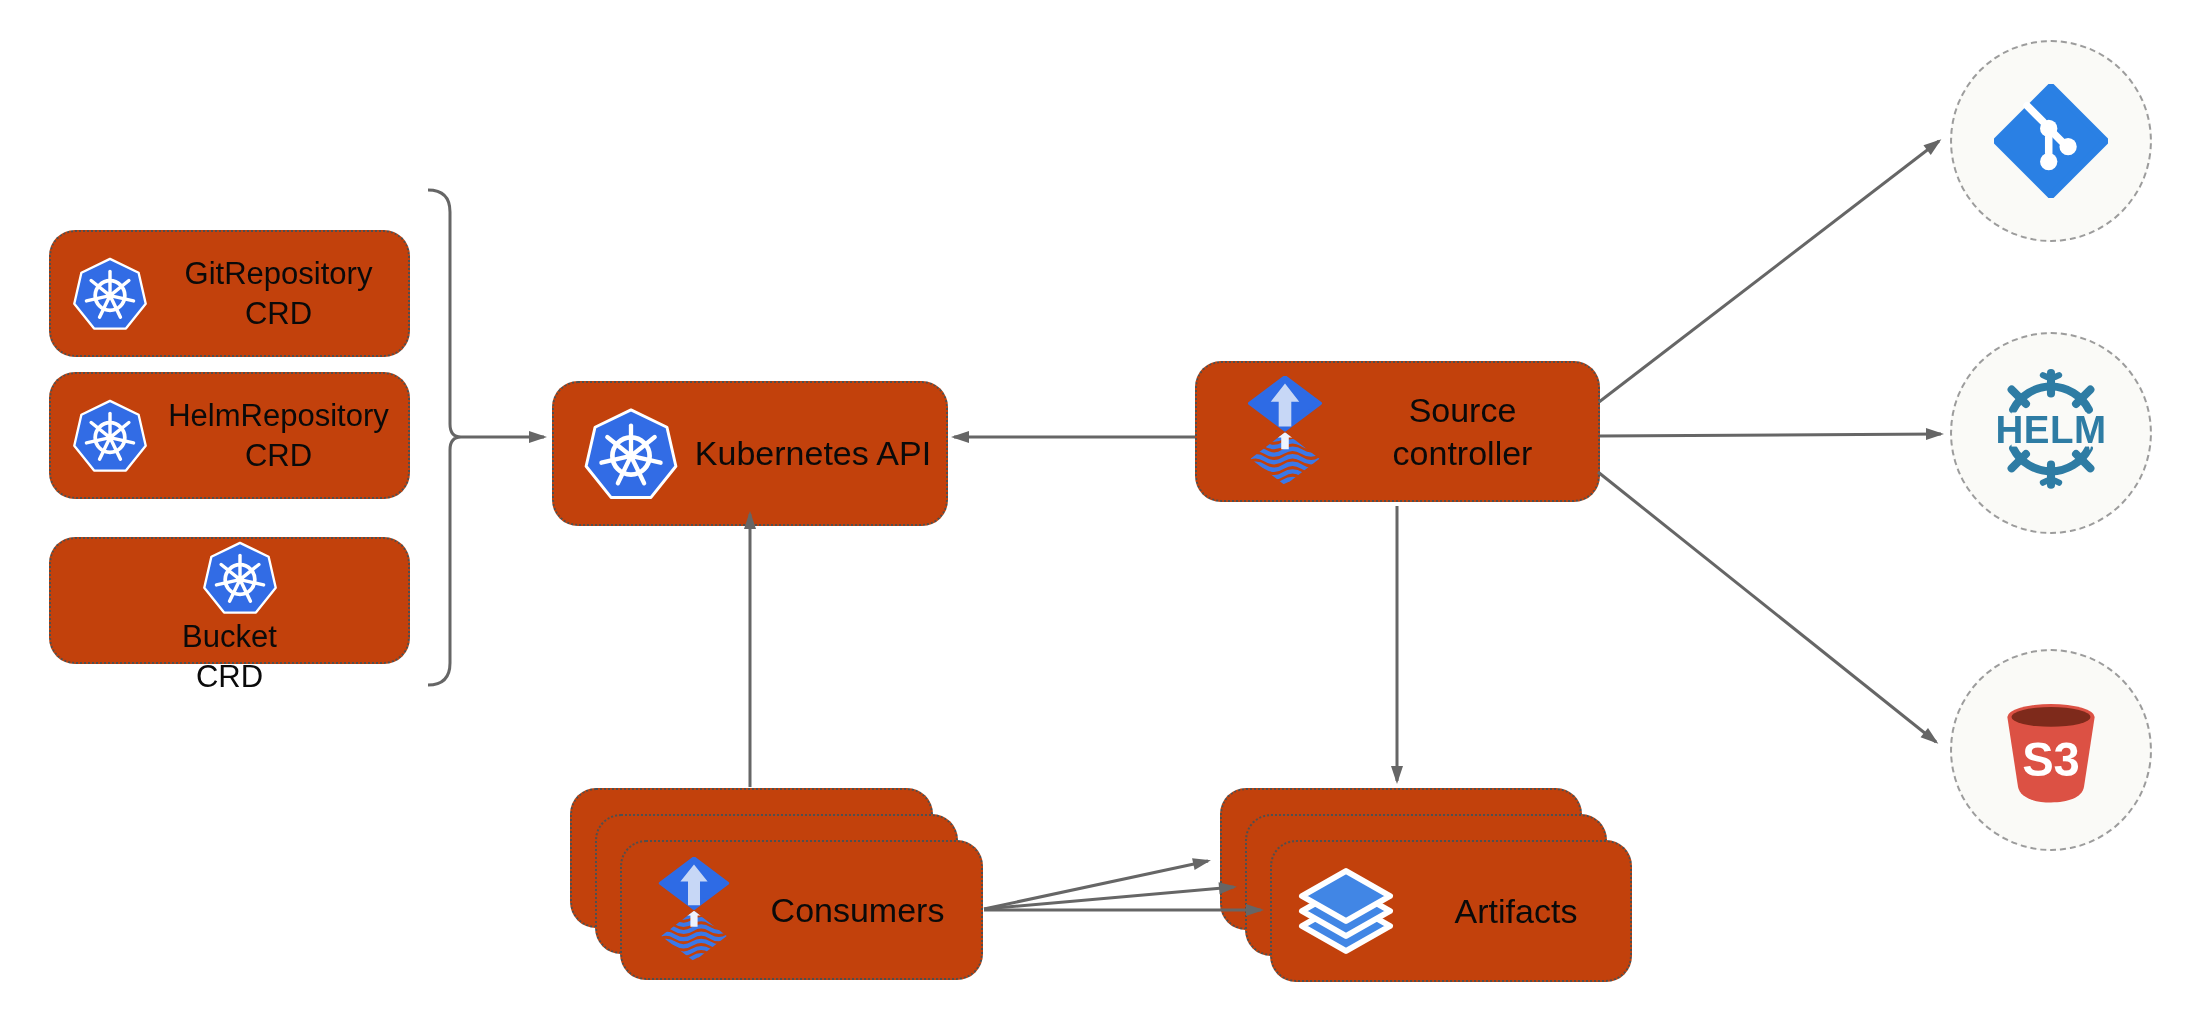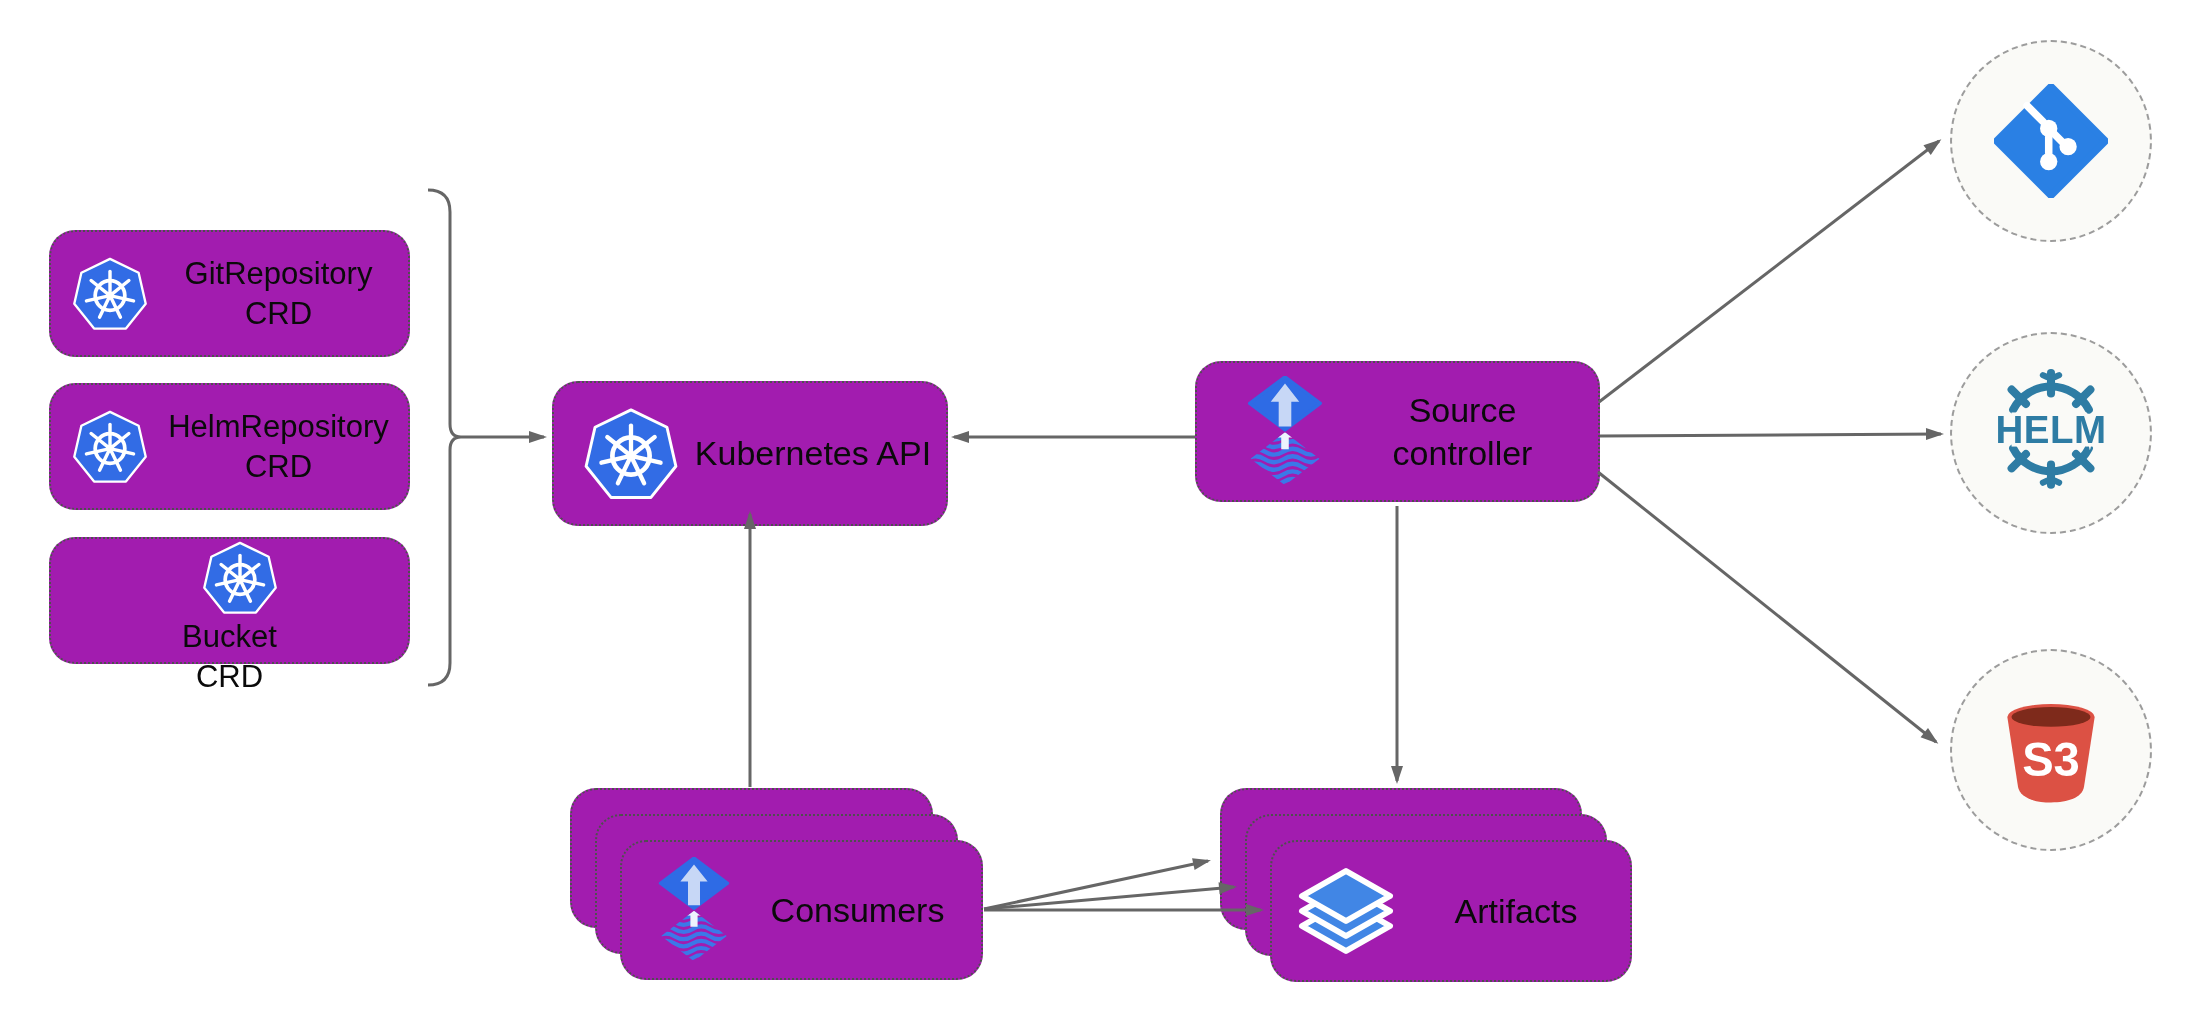--- a/index.html
+++ b/index.html
@@ -3,21 +3,21 @@
 <meta charset="utf-8">
 <style>
   * { box-sizing: border-box; margin: 0; padding: 0; }
   html,body { width: 2196px; height: 1030px; background: #ffffff;
               font-family: "Liberation Sans", sans-serif; }
   .stage { position: relative; width: 2196px; height: 1030px; overflow: hidden; background:#fff; }
 
   
   .node, .ghost {
     position: absolute;
-    background: #a21caf;
+    background: #c2410c;
     border: 2.5px dotted #4f4f4f;
     border-radius: 26px;
   }
   .node { display: flex; align-items: center; }
   .node .icon { flex: 0 0 auto; display: flex; align-items: center; justify-content: center; }
   .node .label { flex: 1 1 auto; text-align: center; color: #0a0a0a; }
   .crd-label  { font-size: 31px; line-height: 40px; }
   .big-label  { font-size: 34px; line-height: 43px; }
 
   
@@ -120,21 +120,21 @@
       <svg width="78" height="78">
           <use href="#sym-k8s"></use>
         </svg>
     </span>
     <span class="label crd-label">
       <div>GitRepository</div>
       <div>CRD</div>
     </span>
   </div>
 
-  <div class="node" style="left:49px; top:383px; width:361px; height:127px;">
+  <div class="node" style="left:49px; top:372px; width:361px; height:127px;">
     <span class="icon" style="margin-left:20px">
       <svg width="78" height="78">
           <use href="#sym-k8s"></use>
         </svg>
     </span>
     <span class="label crd-label">
       <div>HelmRepository</div>
       <div>CRD</div>
     </span>
   </div>

